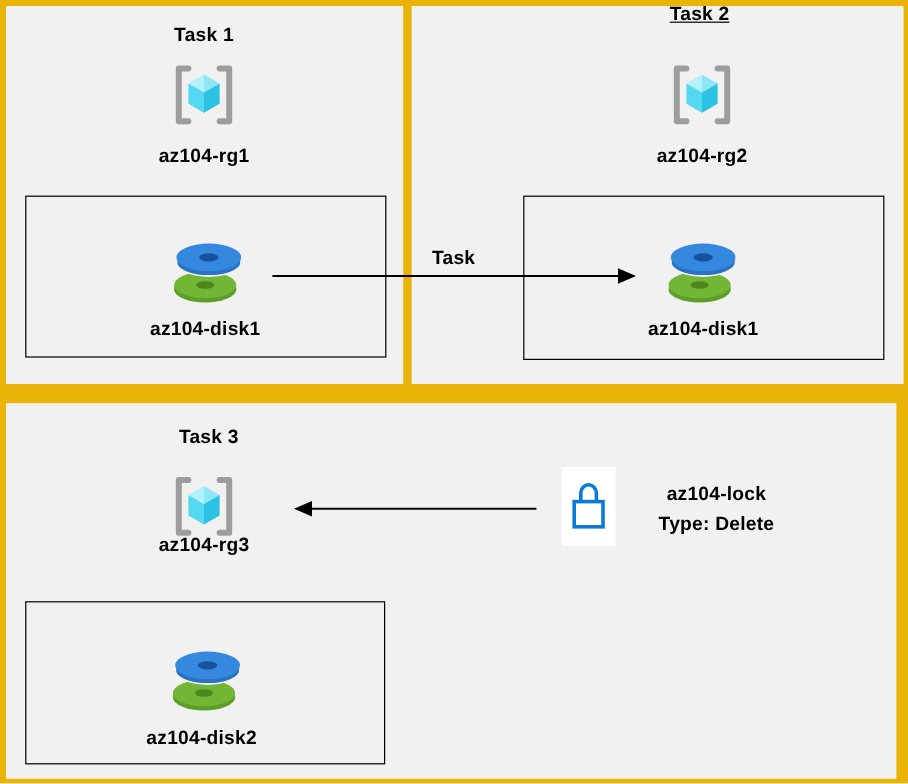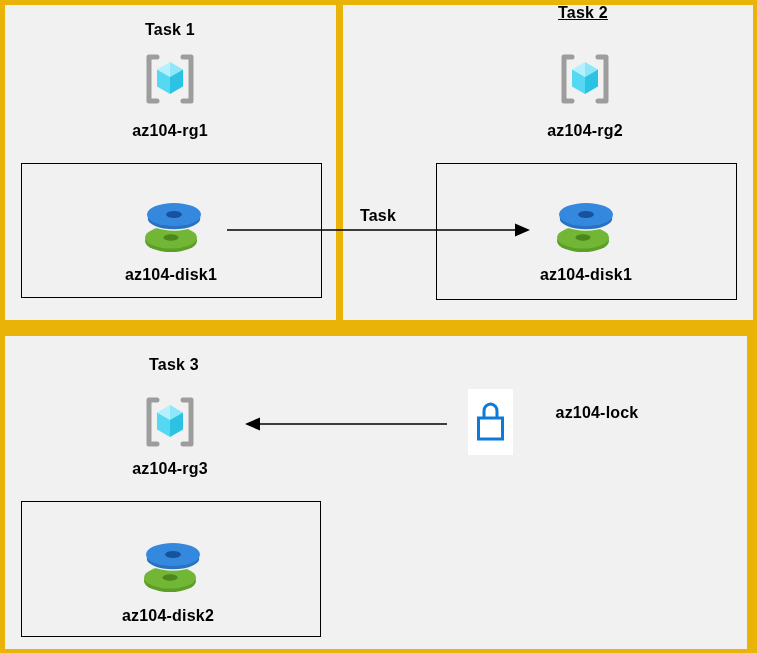--- a/index.html
+++ b/index.html
@@ -74,21 +74,21 @@
       <path d="M42 5 H50 V49 H42" fill="none" stroke="#9d9d9d" stroke-width="5" stroke-linejoin="round" stroke-linecap="round"></path>
       <polygon points="29,10 16,17.5 29,25" fill="#b2f1fd"></polygon>
       <polygon points="29,10 42,17.5 29,25" fill="#8ee7f9"></polygon>
       <polygon points="16,17.5 29,25 29,42 16,34.5" fill="#55d9f3"></polygon>
       <polygon points="42,17.5 29,25 29,42 42,34.5" fill="#2bc2e3"></polygon>
     </svg>
   </span>
 
   <div class="lbl" style="left:170px; top:122px;">az104-rg1</div>
   <div class="lbl" style="left:585px; top:122px;">az104-rg2</div>
-  <div class="lbl" style="left:170px; top:460px;text-align:center;">az104-rg3</div>
+  <div class="lbl" style="left:170px; top:446px;text-align:center;">az104-rg3</div>
 
   <div class="resource-box" id="box-task1"></div>
   <div class="resource-box" id="box-task2"></div>
   <div class="resource-box" id="box-task3"></div>
 
   <span class="icon" style="left:145px; top:200px;">
     <svg width="56" height="55" viewBox="0 0 56 55">
       <ellipse cx="26" cy="41" rx="26" ry="11" fill="#5c9e27"></ellipse>
       <ellipse cx="26" cy="37.5" rx="26" ry="11" fill="#71b635"></ellipse>
       <ellipse cx="26" cy="37.5" rx="7.5" ry="3.2" fill="#4c861c"></ellipse>
@@ -127,20 +127,21 @@
   <div class="lock-card">
     <span style="line-height:0;">
       <svg width="45" height="66" viewBox="0 0 45 66">
         <path d="M16 29 v-7 a6.5 7 0 0 1 13 0 v7" fill="none" stroke="#0b7bd7" stroke-width="3"></path>
         <rect x="10.5" y="29" width="24" height="21" fill="#ffffff" stroke="#0b7bd7" stroke-width="3"></rect>
       </svg>
     </span>
   </div>
   <div class="lock-text">
     <div>az104-lock</div>
+    <div>Type: Delete</div>
   </div>
 
   <svg class="arrows" width="757" height="653" viewBox="0 0 757 653">
     <g>
       <line x1="227" y1="230" x2="516" y2="230" stroke="#000" stroke-width="1.6"></line>
       <polygon points="530,230 515,223.5 515,236.5" fill="#000"></polygon>
     </g>
     <g>
       <line x1="447" y1="424" x2="259" y2="424" stroke="#000" stroke-width="1.6"></line>
       <polygon points="245,424 260,417.5 260,430.5" fill="#000"></polygon>

